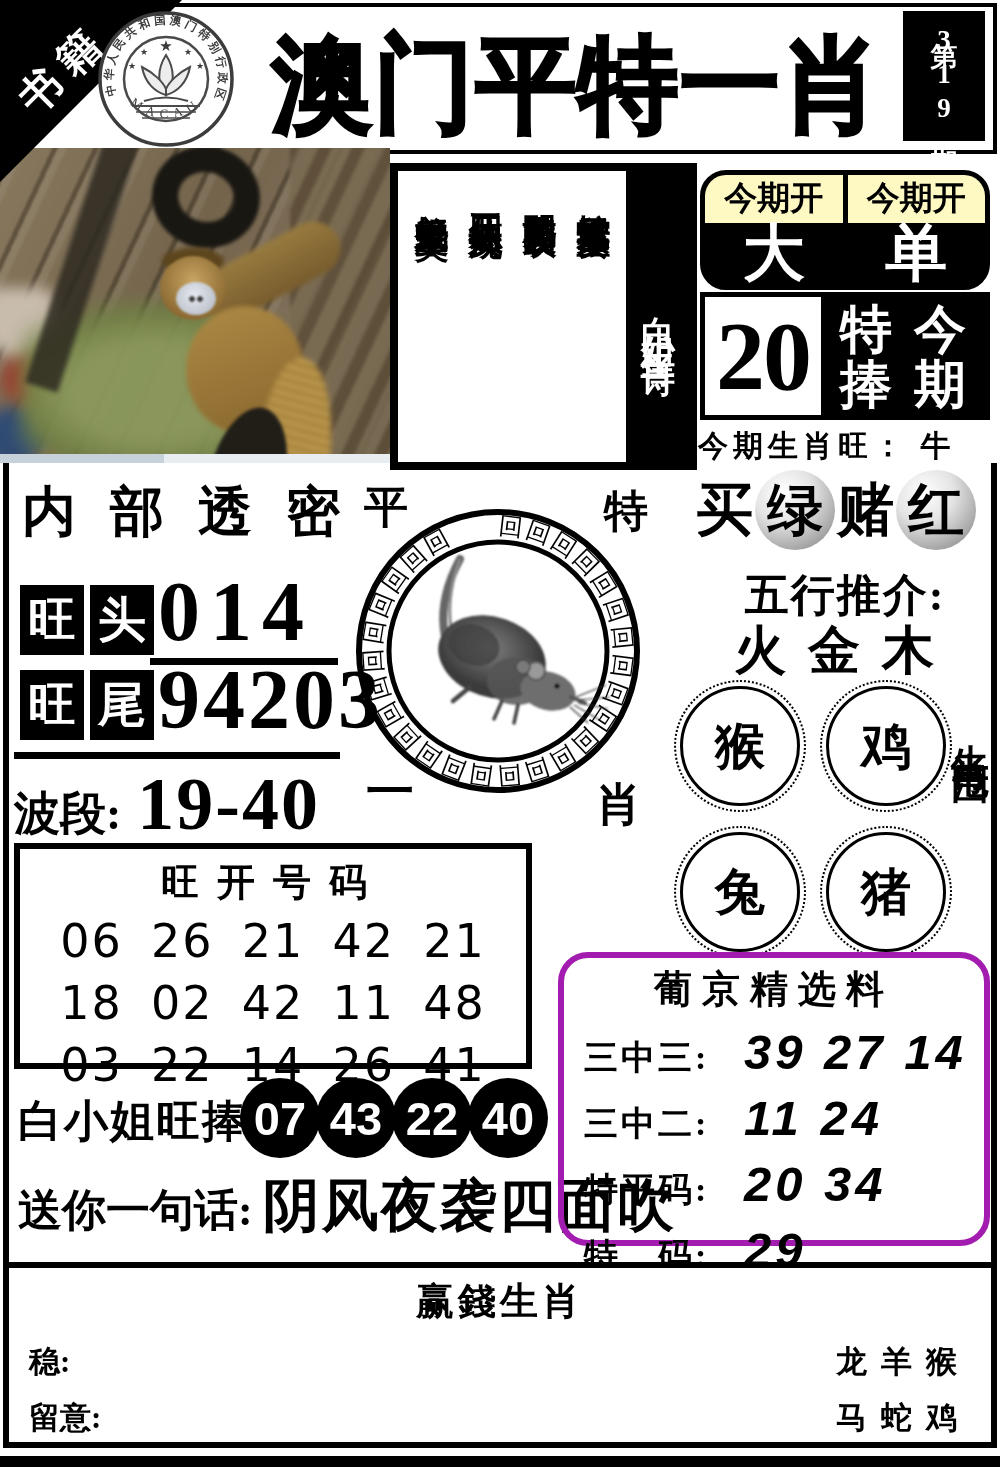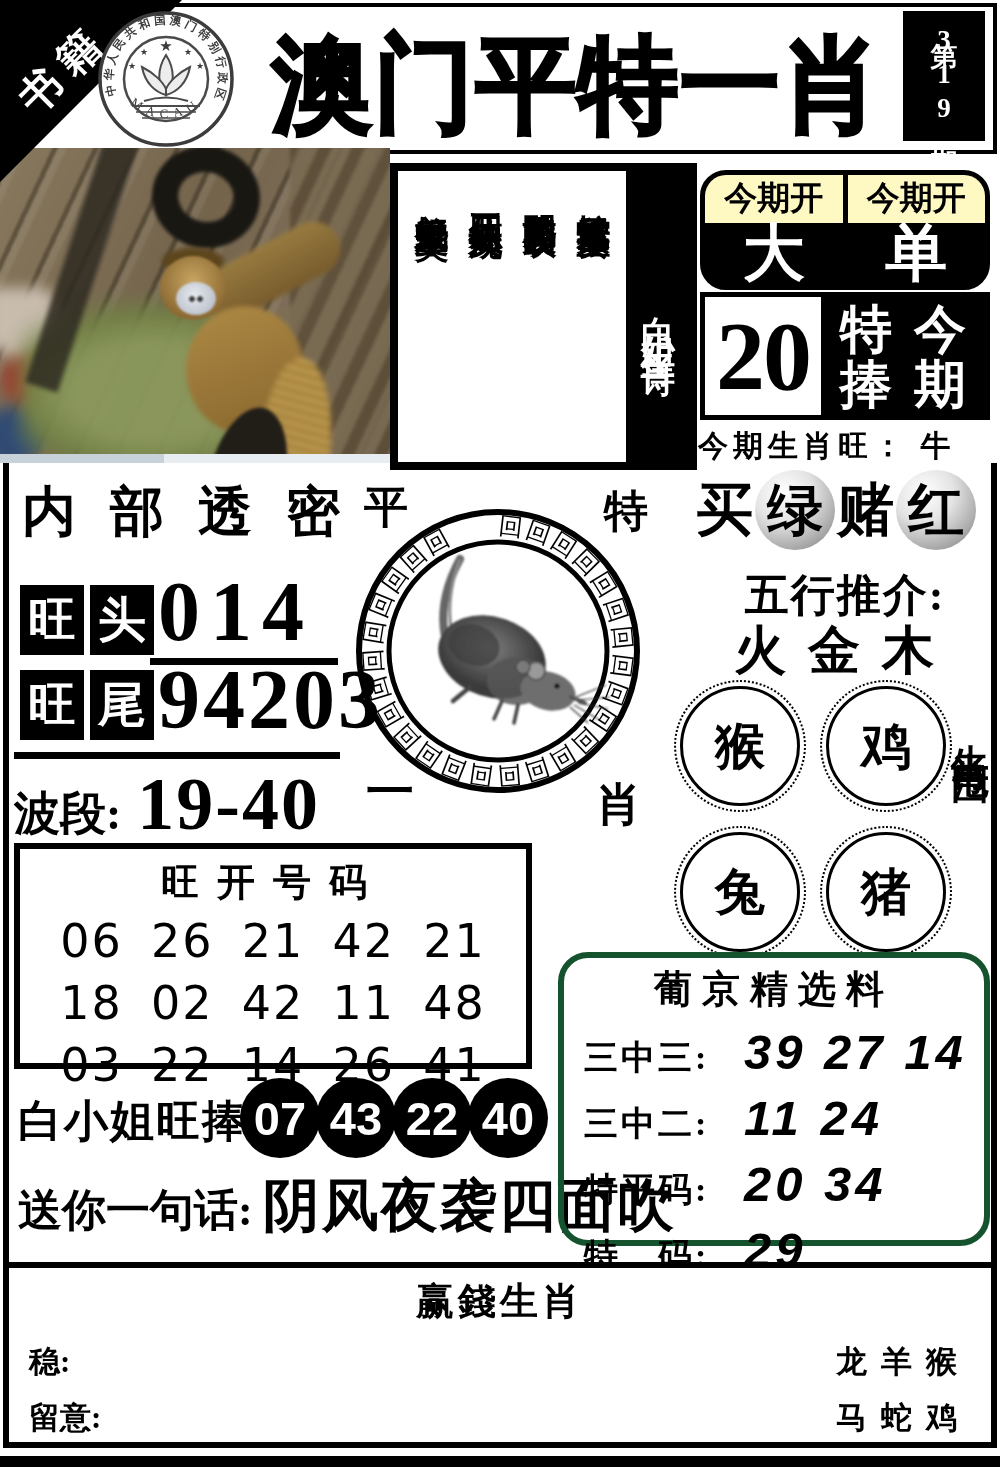--- a/index.html
+++ b/index.html
@@ -138,21 +138,21 @@
   .bang-label{left:18px;top:1092px;font-size:44px;font-weight:800;letter-spacing:2px;white-space:nowrap;}
   .bang-balls{left:244px;top:1078px;display:flex;}
   .nball{width:80px;height:80px;border-radius:50%;background:#000;color:#fff;margin-left:-4px;
          display:flex;align-items:center;justify-content:center;
          font-family:"Liberation Sans",sans-serif;font-size:47px;font-weight:800;}
   .msgrow{left:18px;top:1168px;display:flex;align-items:baseline;gap:10px;white-space:nowrap;}
   .msg-label{font-size:44px;font-weight:700;}
   .msg-value{font-size:57px;font-weight:900;letter-spacing:2px;}
 
   
-  .pujing{left:558px;top:952px;width:432px;height:294px;border:6px solid #14532d;border-radius:30px;
+  .pujing{left:558px;top:952px;width:432px;height:294px;border:6px solid #a21caf;border-radius:30px;
           box-sizing:border-box;padding:6px 20px 0 20px;}
   .ptitle{text-align:center;font-size:38px;font-weight:700;letter-spacing:10px;}
   .prow{display:flex;align-items:baseline;margin-top:9px;}
   .plabel{font-size:34px;font-weight:700;letter-spacing:3px;flex:0 0 160px;white-space:nowrap;}
   .pvalue{font-size:49px;font-weight:800;font-style:italic;letter-spacing:4px;
           font-family:"Liberation Sans",sans-serif;white-space:nowrap;}
 
   
   .botbox{left:3px;top:1262px;width:994px;height:186px;border:6px solid #000;box-sizing:border-box;
           display:flex;background:#fff;}

